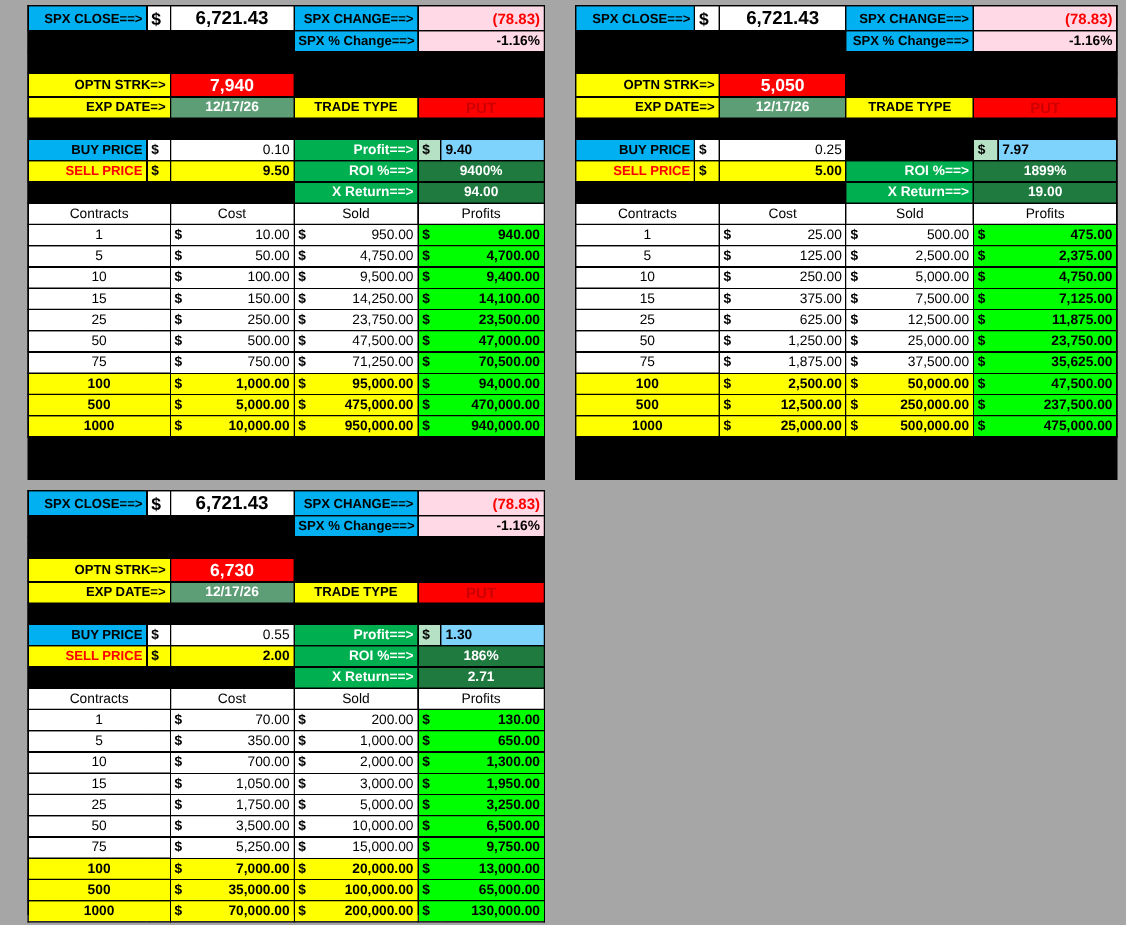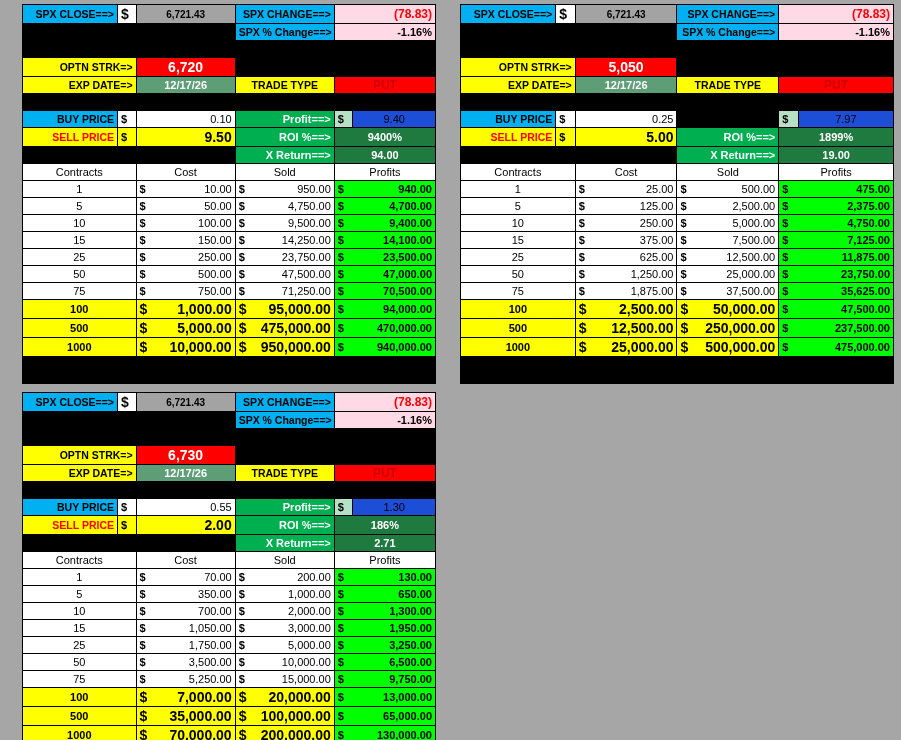--- a/index.html
+++ b/index.html
@@ -38,37 +38,37 @@
     box-sizing: border-box;
     white-space: nowrap;
     overflow: hidden;
   }
   
   .lbl-blue   { background:#00b0f0; color:#000; font-weight:bold; text-align:right; font-size:10.5px; }
   .lbl-yellow { background:#ffff00; color:#000; font-weight:bold; text-align:right; font-size:10.5px; }
   .lbl-red-txt{ background:#ffff00; color:#ff0000; font-weight:bold; text-align:right; font-size:10.5px; }
   .black      { background:#000000; border-color:#000000 !important; }
   .val-white   { background:#ffffff; color:#000; text-align:right; font-size:11px; }
-  .val-yellow-b{ background:#ffff00; color:#000; font-weight:bold; text-align:right; font-size:14px; }
+  .val-yellow-b{ background:#ffff00; color:#000; font-weight:bold; text-align:right; font-size:11px; }
   .val-pink    { background:#ffd9e6; color:#ff0000; font-weight:bold; text-align:right; font-size:12px; }
   .val-pink-s  { background:#ffd9e6; color:#000; font-weight:bold; text-align:right; font-size:11px; }
   .val-red     { background:#ff0000; color:#ffffff; font-weight:bold; text-align:center; font-size:14px; }
   .val-red-put { background:#ff0000; color:#cc0000; font-weight:bold; text-align:center; font-size:12px; }
   .val-green-d { background:#5e9e76; color:#ffffff; font-weight:bold; text-align:center; font-size:11px; }
   .val-green-hdr{ background:#00b050; color:#ffffff; font-weight:bold; text-align:right; font-size:11px; }
   .val-green-dk{ background:#1f7a3f; color:#ffffff; font-weight:bold; text-align:center; font-size:11px; }
   .val-green-lt{ background:#00ff00; color:#000000; font-weight:bold; text-align:right; font-size:11px; }
-  .val-green-pale{ background:#1d4ed8; color:#000; font-weight:normal; text-align:center; font-size:11px; }
+  .val-green-pale{ background:#7dd3fc; color:#000; font-weight:bold; text-align:left; font-size:11px; }
   .dollar-white { background:#ffffff; color:#000; font-weight:bold; text-align:left; font-size:11px; }
   .dollar-yellow{ background:#ffff00; color:#000; font-weight:bold; text-align:left; font-size:11px; }
   .dollar-pale  { background:#b7e1c5; color:#000; font-weight:bold; text-align:left; font-size:11px; }
   .colhdr      { background:#ffffff; color:#000; font-weight:normal; text-align:center; font-size:11px; }
   .row-num     { background:#ffffff; color:#000; text-align:center; font-size:11px; }
   .row-num-y    { background:#ffff00; color:#000; font-weight:bold; text-align:center; font-size:11px; }
-  .spxclose-val { background:#a3a3a3; color:#000; font-weight:bold; text-align:center; font-size:10px; }
+  .spxclose-val { background:#ffffff; color:#000; font-weight:bold; text-align:center; font-size:15px; }
   .spxclose-dollar { background:#ffffff; color:#000; font-weight:bold; text-align:left; font-size:14px; }
   .trade-type-lbl { background:#ffff00; color:#000; font-weight:bold; text-align:center; font-size:10.5px; }
   .spacer-row td { height: 8px; background:#000; border-color:#000 !important; }
   .thin-row td { height: 15px; }
 </style>
 </head>
 <body>
 
 <div class="page">
 
@@ -95,21 +95,21 @@
         <td class="black"></td>
         <td class="black"></td>
         <td class="lbl-blue">SPX % Change==&gt;</td>
         <td class="val-pink-s" colspan="2">-1.16%</td>
       </tr>
       <tr class="spacer-row">
             <td colspan="6"></td>
           </tr>
       <tr>
         <td class="lbl-yellow" colspan="2">OPTN STRK=&gt;</td>
-        <td class="val-red">6,720</td>
+        <td class="val-red">7,940</td>
         <td class="black" colspan="3"></td>
       </tr>
       <tr>
         <td class="lbl-yellow" colspan="2">EXP DATE=&gt;</td>
         <td class="val-green-d">12/17/26</td>
         <td class="trade-type-lbl">TRADE TYPE</td>
         <td class="val-red-put" colspan="2">PUT</td>
       </tr>
       <tr class="spacer-row">
             <td colspan="6"></td>

